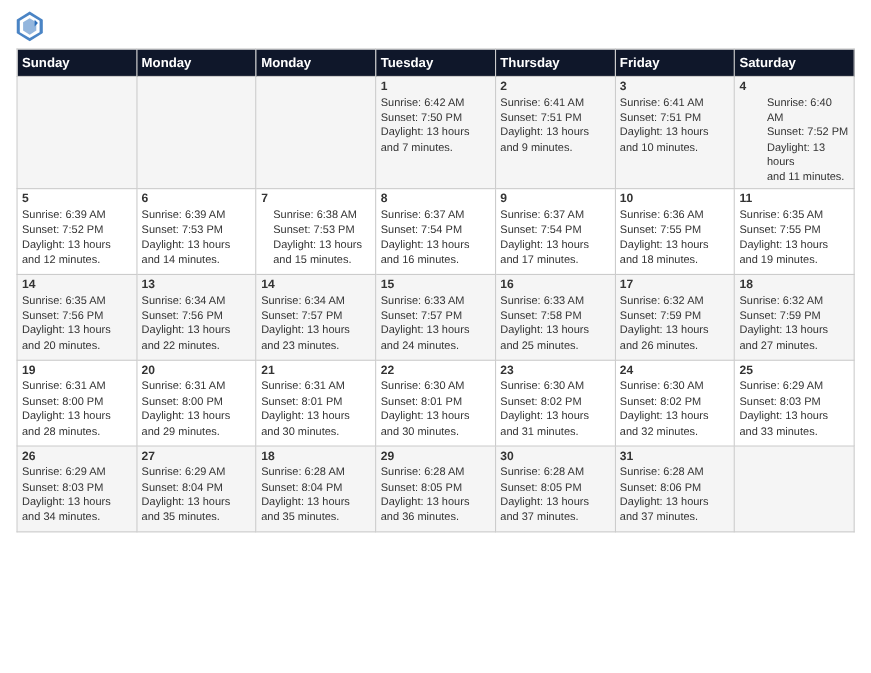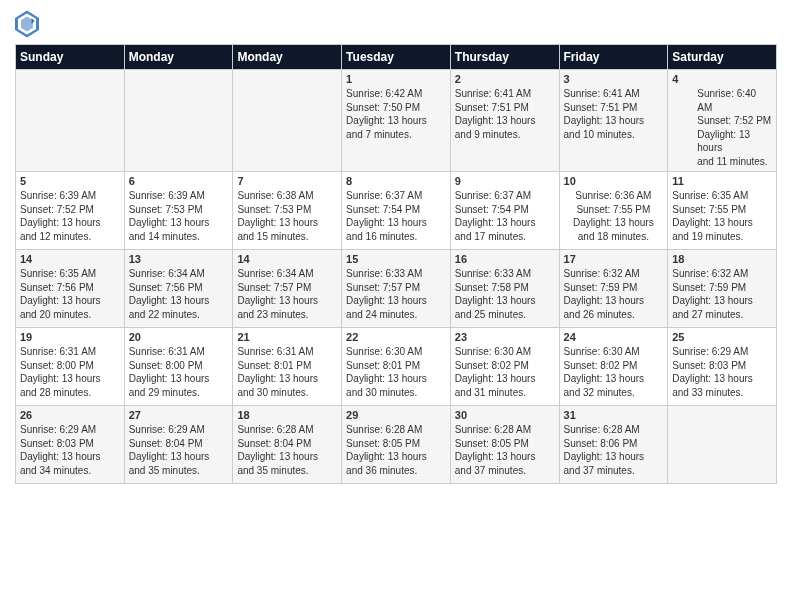--- a/index.html
+++ b/index.html
@@ -165,42 +165,42 @@
           </td>
           <td>
             <div class="day-num">6</div>
             <div class="cell-info" style="white-space: pre-line;">Sunrise: 6:39 AM
 Sunset: 7:53 PM
 Daylight: 13 hours
 and 14 minutes.</div>
           </td>
           <td>
             <div class="day-num">7</div>
-            <div class="cell-info" style="white-space: pre-line;">Sunrise: 6:38 AM
+            <div class="cell-info" style="white-space: pre-line; margin-left: 11px;">Sunrise: 6:38 AM
 Sunset: 7:53 PM
 Daylight: 13 hours
 and 15 minutes.</div>
           </td>
           <td>
             <div class="day-num">8</div>
             <div class="cell-info" style="white-space: pre-line;">Sunrise: 6:37 AM
 Sunset: 7:54 PM
 Daylight: 13 hours
 and 16 minutes.</div>
           </td>
           <td>
             <div class="day-num">9</div>
             <div class="cell-info" style="white-space: pre-line;">Sunrise: 6:37 AM
 Sunset: 7:54 PM
 Daylight: 13 hours
 and 17 minutes.</div>
           </td>
           <td>
             <div class="day-num">10</div>
-            <div class="cell-info" style="white-space: pre-line; text-align: center;">Sunrise: 6:36 AM
+            <div class="cell-info" style="white-space: pre-line;">Sunrise: 6:36 AM
 Sunset: 7:55 PM
 Daylight: 13 hours
 and 18 minutes.</div>
           </td>
           <td>
             <div class="day-num">11</div>
             <div class="cell-info" style="white-space: pre-line;">Sunrise: 6:35 AM
 Sunset: 7:55 PM
 Daylight: 13 hours
 and 19 minutes.</div>

